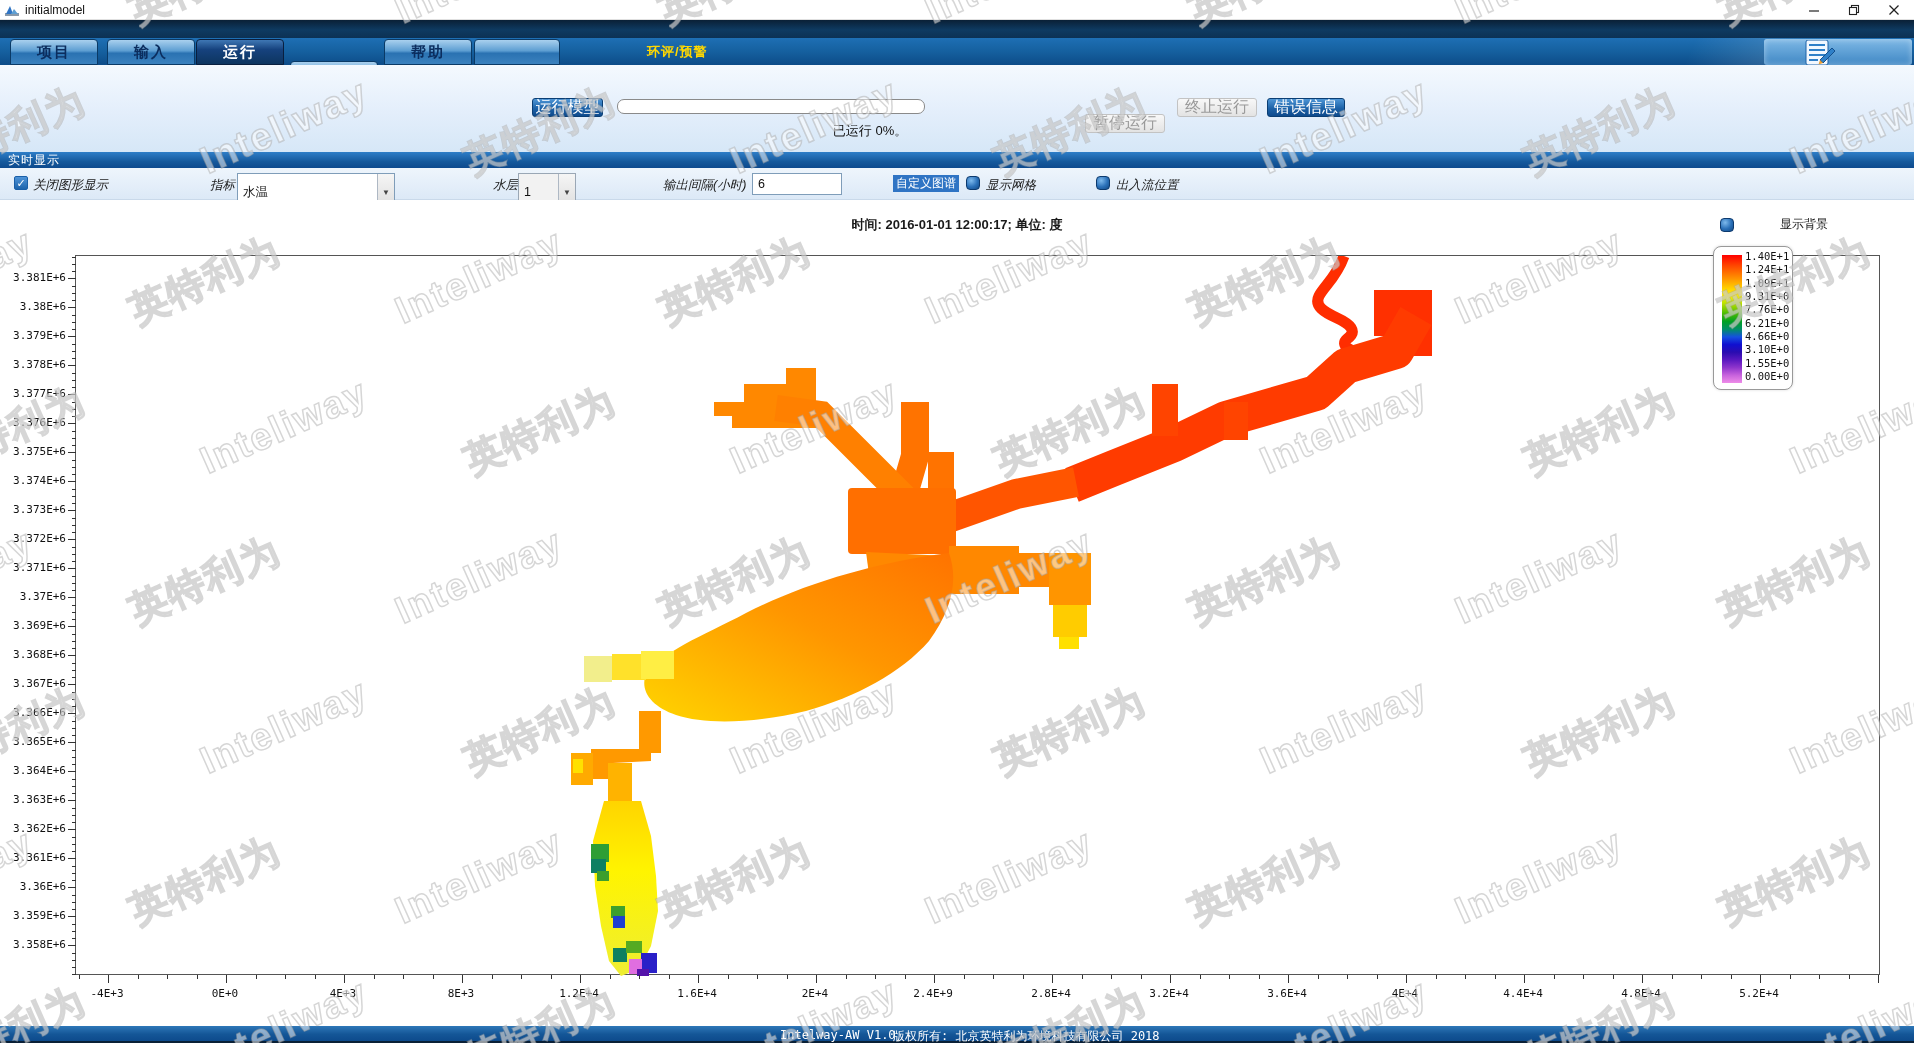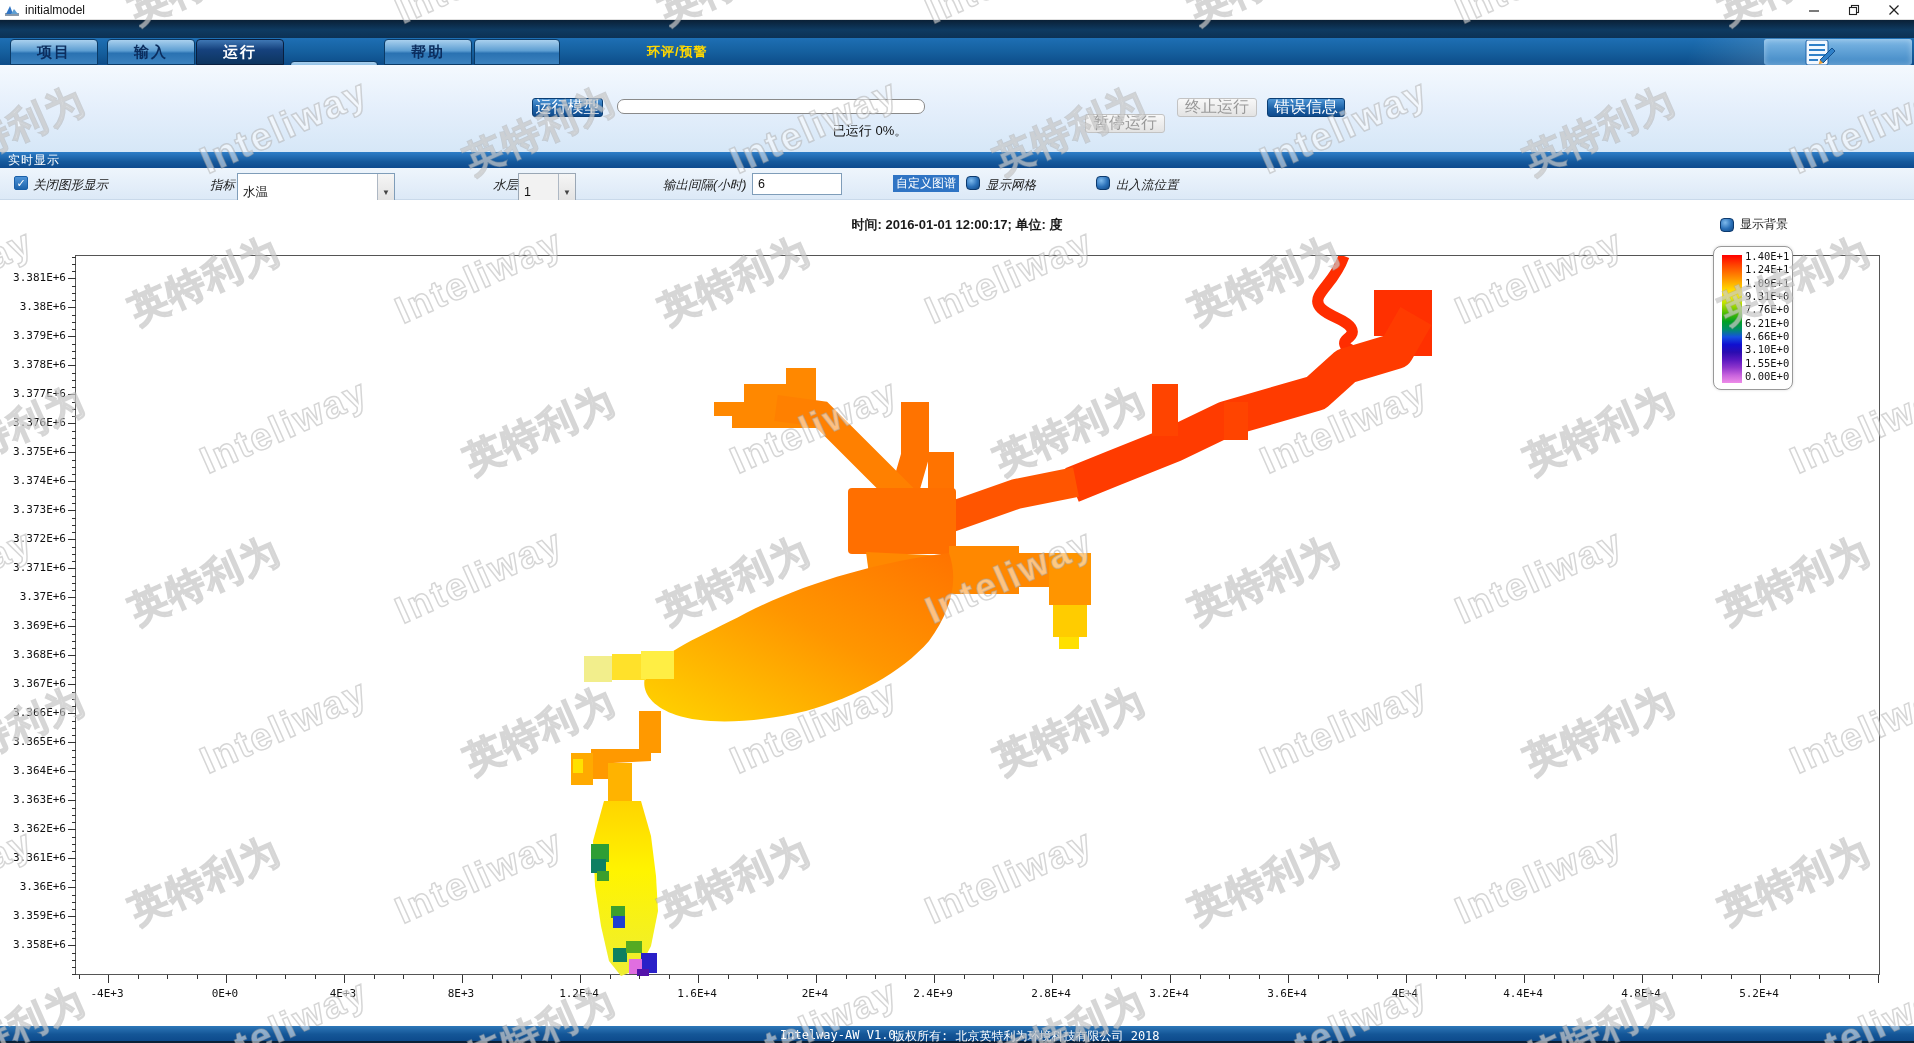--- a/index.html
+++ b/index.html
@@ -63,21 +63,21 @@
   .toggle { position:absolute; width:14px; height:14px; border-radius:4px; border:1px solid #0d3a6e;
     background:radial-gradient(circle at 35% 30%, #7db9ec 0%, #2a70b8 55%, #124a86 100%); cursor:pointer; }
 
   
   .main { position:absolute; left:0; top:200px; width:1914px; height:826px; background:#fff; }
   .timecaption { position:absolute; left:0; top:16px; width:1914px; text-align:center; font-size:13px; font-weight:bold; color:#1a1a1a; }
   .plot { position:absolute; left:75px; top:55px; width:1805px; height:720px; border:1px solid #555; background:#fff; }
   .tick { position:absolute; background:#333; }
   .ylab { position:absolute; width:70px; text-align:right; font-family:"DejaVu Sans Mono",monospace; font-size:11px; color:#111; }
   .xlab { position:absolute; width:80px; text-align:center; font-family:"DejaVu Sans Mono",monospace; font-size:11px; color:#111; }
-  .legend-toggle { position:absolute; left:1720px; top:16px; display:flex; align-items:center; }
+  .legend-toggle { position:absolute; left:1720px; top:16px; display:flex; align-items:center;gap:40px; }
   .legend-toggle .toggle { position:static; margin-right:6px; }
   .legend-toggle span { font-size:12px; color:#1a1a1a; }
   .legendbox { position:absolute; left:1713px; top:46px; width:80px; height:144px; background:#fff;
     border:1px solid #999; border-radius:8px; box-shadow:0 0 3px rgba(0,0,0,.15); }
   .legendbar { position:absolute; left:8px; top:8px; width:20px; height:128px; }
   .legendval { position:absolute; left:31px; width:48px; font-family:"DejaVu Sans Mono",monospace; font-size:10.5px; color:#111; }
 
   
   .statusbar { position:absolute; left:0; top:1026px; width:1914px; height:17px;
     background:linear-gradient(180deg,#2e77b8 0%,#145697 55%,#0d4a8c 100%); border-bottom:2px solid #0a2036; }

